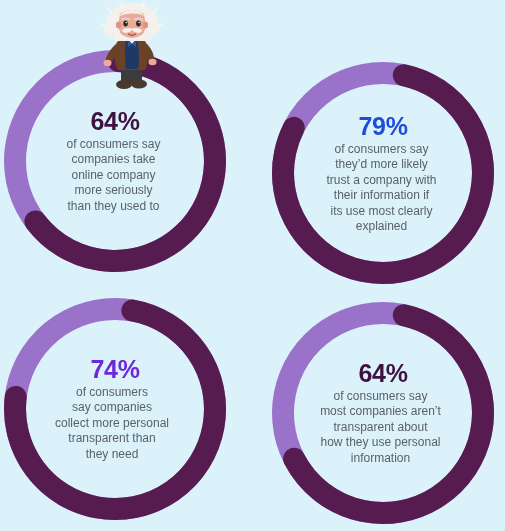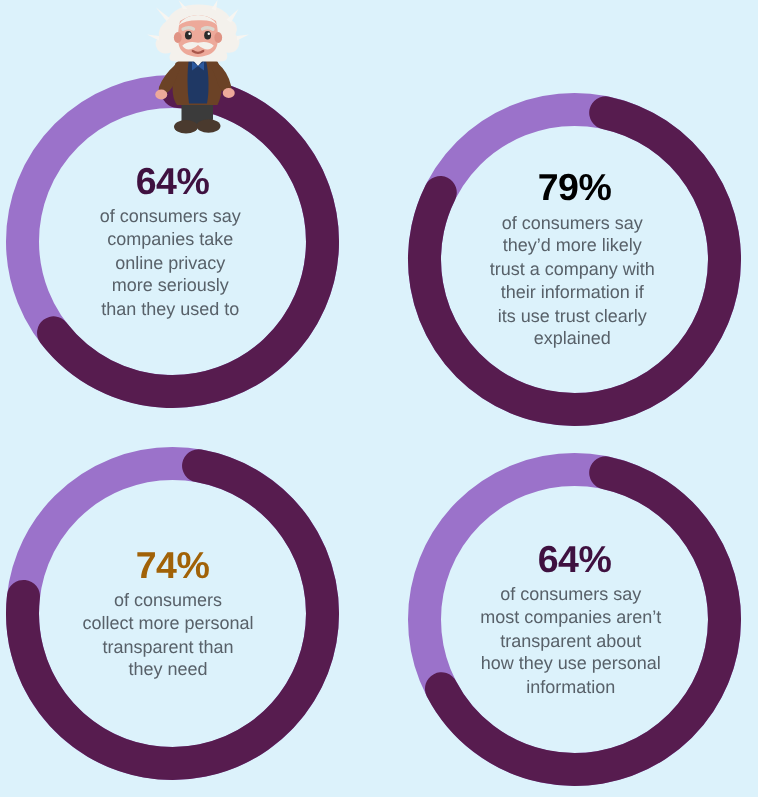--- a/index.html
+++ b/index.html
@@ -109,54 +109,55 @@
   <div class="stat-card card-tl">
     <svg class="donut-svg" viewBox="0 0 222 222">
       <circle class="ring-track" cx="111" cy="111" r="100" stroke="#9b72ca"></circle>
       <circle class="ring-value" cx="111" cy="111" r="100" transform="rotate(-88 111 111)" stroke-dasharray="402.1 628.3" stroke="#571c4f"></circle>
     </svg>
     <div class="donut-center">
       <div class="pct" style="color: rgb(63, 17, 64);">64%</div>
       <div class="caption" style="color: rgb(88, 97, 105);">
         <div>of consumers say</div>
         <div>companies take</div>
-        <div>online privacy</div>
+        <div>online company</div>
         <div>more seriously</div>
         <div>than they used to</div>
       </div>
     </div>
   </div>
 
   <div class="stat-card card-tr">
     <svg class="donut-svg" viewBox="0 0 222 222">
       <circle class="ring-track" cx="111" cy="111" r="100" stroke="#9b72ca"></circle>
       <circle class="ring-value" cx="111" cy="111" r="100" transform="rotate(-78 111 111)" stroke-dasharray="496.4 628.3" stroke="#571c4f"></circle>
     </svg>
     <div class="donut-center">
-      <div class="pct" style="color: #000000;">79%</div>
+      <div class="pct" style="color: #1d4ed8;">79%</div>
       <div class="caption" style="color: rgb(88, 97, 105);">
         <div>of consumers say</div>
         <div>they’d more likely</div>
         <div>trust a company with</div>
         <div>their information if</div>
-        <div>its use trust clearly</div>
+        <div>its use most clearly</div>
         <div>explained</div>
       </div>
     </div>
   </div>
 
   <div class="stat-card card-bl">
     <svg class="donut-svg" viewBox="0 0 222 222">
       <circle class="ring-track" cx="111" cy="111" r="100" stroke="#9b72ca"></circle>
       <circle class="ring-value" cx="111" cy="111" r="100" transform="rotate(-80 111 111)" stroke-dasharray="465.0 628.3" stroke="#571c4f"></circle>
     </svg>
     <div class="donut-center">
-      <div class="pct" style="color: #a16207;">74%</div>
+      <div class="pct" style="color: #6d28d9;">74%</div>
       <div class="caption" style="color: rgb(88, 97, 105);">
         <div>of consumers</div>
+        <div>say companies</div>
         <div>collect more personal</div>
         <div>transparent than</div>
         <div>they need</div>
       </div>
     </div>
   </div>
 
   <div class="stat-card card-br">
     <svg class="donut-svg" viewBox="0 0 222 222">
       <circle class="ring-track" cx="111" cy="111" r="100" stroke="#9b72ca"></circle>

